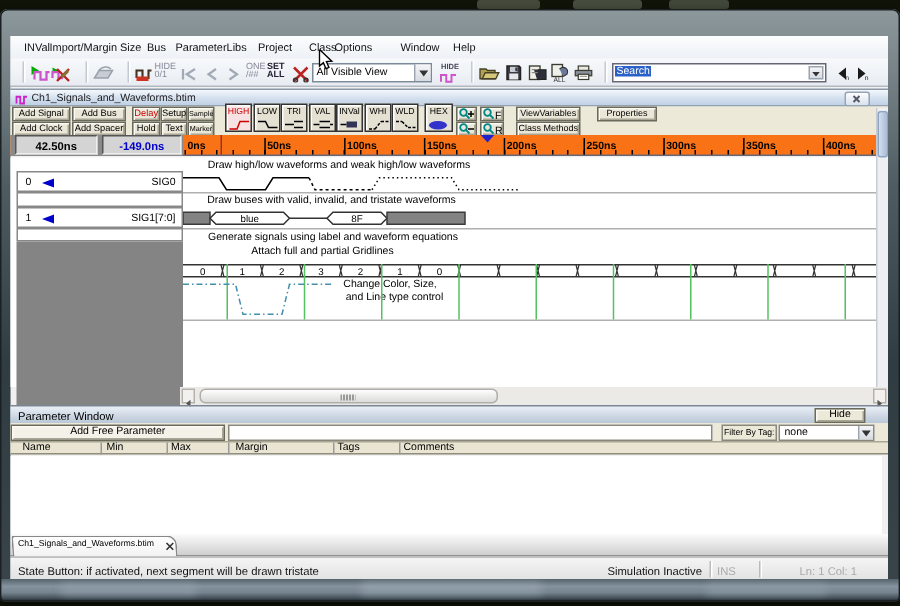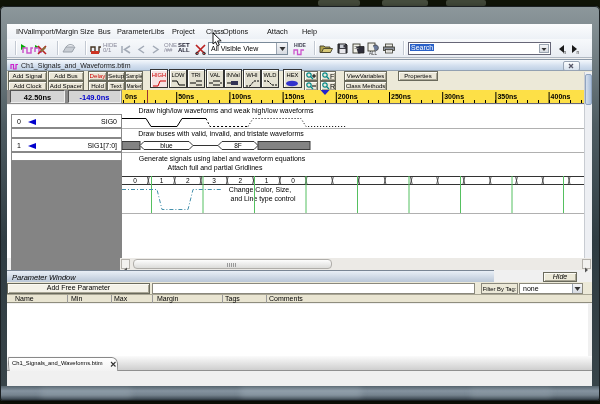--- a/index.html
+++ b/index.html
@@ -17,27 +17,27 @@
  background:linear-gradient(#8b979c,#4a585e 40%,#323f46 55%,#4d5a60);color:#fff;}
 #btnmin{left:528px;width:16px;border-radius:0 0 0 3px;}
 #btnmax{left:544px;width:14px;}
 #btnclose{left:558px;width:26px;border-radius:0 0 3px 0;background:linear-gradient(#df9274,#cb5c3c 40%,#b03c22 55%,#c85328);}
 #client{position:absolute;left:7px;top:18px;width:585px;height:362px;background:#f0f0f0;}
 #menubar{position:absolute;left:0;top:0;width:585px;height:15px;background:linear-gradient(#fcfdfe,#edf1f6);font-size:7.3px;color:#111;}
 #menubar span{position:absolute;top:3px;}
 #toolbar{position:absolute;left:0;top:15px;width:585px;height:19px;background:linear-gradient(#f7f9fb,#e8ecf2);border-bottom:1px solid #b0b8c2;font-size:6px;}
 #doctitle{position:absolute;left:0;top:35px;width:585px;height:12px;background:linear-gradient(#f4f8fc,#d4e0ef 55%,#c0d1e5);border-top:1px solid #8a98a8;border-bottom:1px solid #93a1b1;font-size:7px;color:#1a1a1a;}
 #docbar{position:absolute;left:0;top:47px;width:585px;height:19px;background:#ece9d8;}
-#rulerrow{position:absolute;left:0;top:66px;width:585px;height:14px;background:#fde047;border-bottom:1px solid #667;}
+#rulerrow{position:absolute;left:0;top:66px;width:585px;height:14px;background:#f97316;border-bottom:1px solid #667;}
 #canvas{position:absolute;left:0;top:81px;width:577px;height:153px;background:#fff;}
 #vscroll{position:absolute;left:577px;top:48px;width:8px;height:186px;background:#edeff3;border-left:1px solid #c8ccd2;}
 #vthumb{position:absolute;left:578px;top:50px;width:7px;height:31px;background:linear-gradient(90deg,#d4dfee,#a9bed9);border:1px solid #8fa4c0;border-radius:2px;}
 #hscroll{position:absolute;left:113px;top:234px;width:472px;height:12px;background:#eceae6;}
 #graycol{position:absolute;left:4px;top:137px;width:111px;height:109px;background:#848484;}
-#paramhdr{position:absolute;left:0;top:246px;width:487px;height:12px;background:linear-gradient(#e9eff6,#bac7d7);border-top:1px solid #7a8694;font-size:7.5px;color:#000;font-style:italic;}
+#paramhdr{position:absolute;left:0;top:246px;width:585px;height:12px;background:linear-gradient(#e9eff6,#bac7d7);border-top:1px solid #7a8694;font-size:7.5px;color:#000;}
 #paramrow{position:absolute;left:0;top:258px;width:585px;height:12px;background:#ece9d8;}
 #tblhdr{position:absolute;left:0;top:270px;width:585px;height:9px;background:#e9e5d2;border-top:1px solid #a9a694;border-bottom:1px solid #8f8d7e;font-size:7px;color:#000;}
 #tblbody{position:absolute;left:0;top:280px;width:581px;height:52px;background:#fff;}
 #tabbar{position:absolute;left:0;top:332px;width:585px;height:15px;background:linear-gradient(#fbfbfb,#cfcfcf);border-bottom:1px solid #909090;}
 #statusbar{position:absolute;left:0;top:347px;width:585px;height:15px;background:linear-gradient(#f4f4f4,#e3e3e3);font-size:7.5px;color:#111;border-top:1px solid #c0c0c0;}
 .b3{position:absolute;background:#ebe7d8;border:1px solid #6a6a5c;box-shadow:1px 1px 0 #fbfaf4 inset,-1px -1px 0 #a9a695 inset;font-size:6.2px;text-align:center;color:#000;overflow:hidden;white-space:nowrap;line-height:8px;}
 .sep{position:absolute;top:2px;width:1px;height:14px;background:#c3c9d2;box-shadow:1px 0 0 #fff;}
 .tws{position:absolute;font-size:6px;color:#333;}
 .ctext{position:absolute;font-size:7px;color:#000;white-space:nowrap;transform:translateX(-50%);}
 .sbtn{position:absolute;top:-2px;width:18px;height:19px;background:#e4e1d2;border:1px solid #333;box-shadow:1px 1px 0 #fff inset;text-align:center;}
@@ -64,21 +64,21 @@
   <div id="client">
    <div id="menubar">
      <span style="left:9px">INVal</span>
           <span style="left:26px">Import/Margin</span>
           <span style="left:73px">Size</span>
           <span style="left:91px">Bus</span>
           <span style="left:110px">ParameterLibs</span>
           <span style="left:165px">Project</span>
           <span style="left:199px">Class</span>
           <span style="left:216px">Options</span>
-          <span style="left:260px">Attach</span>
+          <span style="left:260px">Window</span>
           <span style="left:295px">Help</span>
    </div>
    <div id="toolbar">
      <div class="sep" style="left:8px"></div>
      <svg class="abs" style="left:13px;top:3px" width="27" height="13">
        <path d="M1 2 L6 5 L1 8 Z" fill="#0a0"></path>
             <path d="M3 11 V6 H7 V11 H11 V6 H13" stroke="#cc55cc" stroke-width="1.5" fill="none"></path>
        <path d="M15 3 L19 5 L15 7 Z" fill="#0a0"></path>
             <path d="M15 10 V6 H19 V10 H22" stroke="#cc55cc" stroke-width="1.5" fill="none"></path>
             <path d="M18 4 L26 12 M26 4 L18 12" stroke="#b22" stroke-width="1.6"></path>
@@ -442,18 +442,26 @@
      <div class="abs" style="left:259px;top:0;width:1px;height:8px;background:#999;"></div>
    </div>
    <div id="tblbody"></div>
    <div id="tabbar">
      <div class="abs" style="left:1px;top:1px;width:110px;height:14px;background:linear-gradient(#ffffff,#f2f2f2);border:1px solid #888;border-bottom:none;border-radius:2px 6px 0 0;transform:skewX(4deg);"></div>
      <span style="position:absolute;left:5px;top:4px;font-size:5.8px;color:#000;">Ch1_Signals_and_Waveforms.btim</span>
      <svg class="abs" style="left:103px;top:5px" width="7" height="7">
             <path d="M1 1 L5.5 5.5 M5.5 1 L1 5.5" stroke="#333" stroke-width="1.1"></path>
           </svg>
    </div>
+   <div id="statusbar">
+     <span style="position:absolute;left:5px;top:4px">State Button: if activated, next segment will be drawn tristate</span>
+     <span style="position:absolute;left:398px;top:4px">Simulation Inactive</span>
+     <div class="abs" style="left:466px;top:2px;width:1px;height:11px;background:#bbb;box-shadow:1px 0 0 #fff;"></div>
+     <span style="position:absolute;left:471px;top:4px;color:#aaa;">INS</span>
+     <div class="abs" style="left:499px;top:2px;width:1px;height:11px;background:#bbb;box-shadow:1px 0 0 #fff;"></div>
+     <span style="position:absolute;left:526px;top:4px;color:#aaa;">Ln: 1  Col: 1</span>
+   </div>
   </div>
  </div>
  <svg class="abs" style="left:212px;top:33px;z-index:50" width="14" height="18" id="cursor">
    <path d="M1 0 L1 11 L3.6 8.8 L5.3 12.8 L7.3 12 L5.6 8 L9.2 7.8 Z" fill="#fff" stroke="#000" stroke-width="0.9"></path>
  </svg>
 </div>
 
 </body></html>

